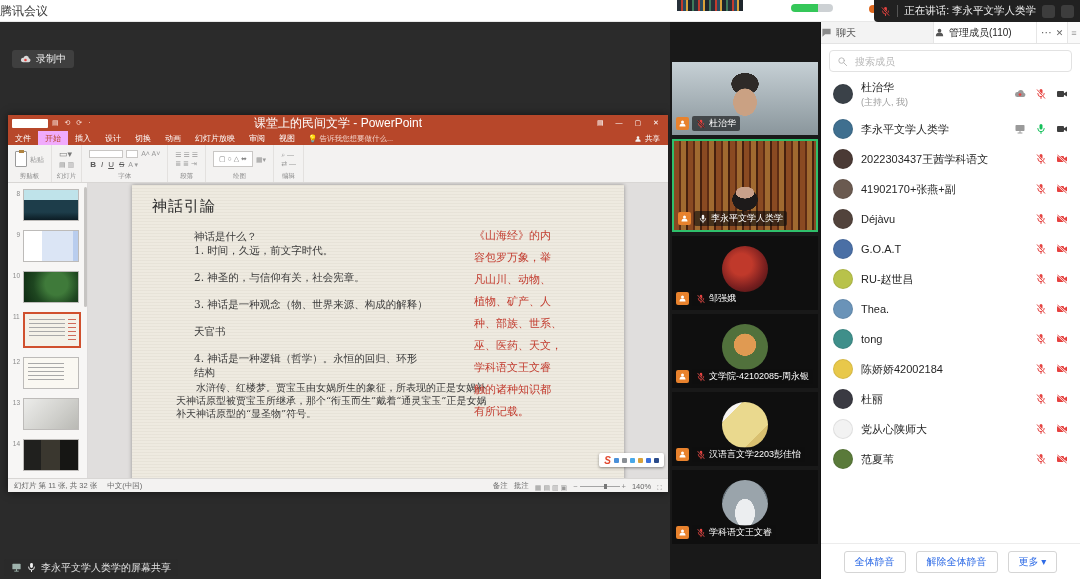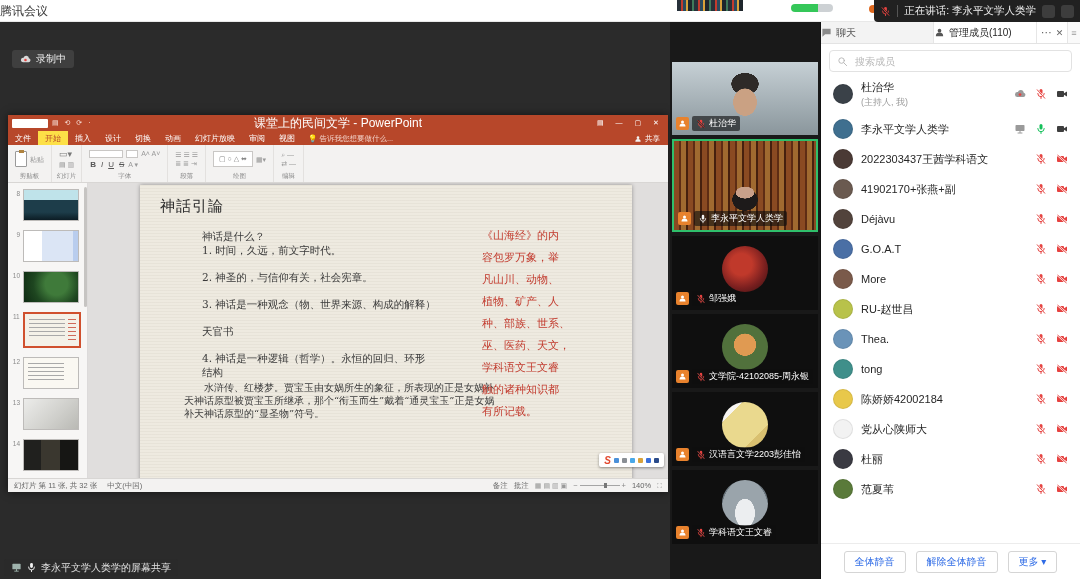--- a/index.html
+++ b/index.html
@@ -43,21 +43,21 @@
   
   .ppt{position:absolute;left:8px;top:93px;width:660px;height:377px;background:#f3f2f1;
        box-shadow:0 0 8px rgba(0,0,0,.55);display:flex;flex-direction:column;}
   .ppt-titlebar{height:16px;background:#b7472a;display:flex;align-items:center;padding:0 4px;color:#fff;flex-shrink:0;}
   .qat-box{width:36px;height:9px;background:#fff;border-radius:1px;margin-right:4px;}
   .qat-icons{font-size:7px;color:#f5d8cf;letter-spacing:2px;}
   .ppt-title{position:absolute;left:0;right:0;text-align:center;font-size:12px;color:#fff;pointer-events:none;}
   .win-controls{margin-left:auto;font-size:7px;color:#fff;letter-spacing:5px;z-index:1;}
   .ppt-tabs{height:14px;background:#b7472a;display:flex;align-items:flex-end;flex-shrink:0;position:relative;}
   .ppt-tab{font-size:8px;color:#fff;padding:2px 7px 1px;}
-  .ppt-tab.active{background:#fde047;color:#b7472a;}
+  .ppt-tab.active{background:#f0abfc;color:#b7472a;}
   .tellme{font-size:7.5px;color:#f2cfc5;padding:2px 6px 1px;}
   .ppt-share{margin-left:auto;display:flex;align-items:center;gap:3px;padding:0 8px 1px;color:#fff;font-size:7.5px;}
   .ppt-share .icon{width:8px;height:8px;}
   .ppt-ribbon{height:38px;background:#f3f2f1;border-bottom:1px solid #d8d6d4;display:flex;flex-shrink:0;}
   .grp{position:relative;border-right:1px solid #e3e1df;display:flex;align-items:center;justify-content:center;
        gap:3px;padding:1px 7px 10px;}
   .grp-label{position:absolute;bottom:1px;left:0;right:0;text-align:center;font-size:6.5px;color:#8a8a8a;}
   .glyph{color:#777;font-size:9px;line-height:1;}
   .glyph.small{font-size:7px;color:#999;}
   .paste-glyph{width:12px;height:16px;border:1px solid #9a9a9a;border-radius:1px;background:#fff;position:relative;}
@@ -86,32 +86,32 @@
   .th-text:after{content:"";position:absolute;right:3px;top:5px;width:8px;height:22px;
       background:repeating-linear-gradient(180deg,#cf6a5a 0 1px,transparent 1px 4px);}
   .th-text2{background:#faf8f2;}
   .th-sketch{background:linear-gradient(135deg,#ececea,#cfcfcb 60%,#b9b9b4);}
   .th-dark{background:linear-gradient(90deg,#20201e 0 32%,#3a372f 32% 66%,#161614 66%);}
   .thumb-scrollbar{position:absolute;right:0px;top:4px;width:3px;height:120px;background:#c6c4c2;border-radius:2px;}
   .slide-zone{flex:1;background:#e0dedd;position:relative;overflow:hidden;}
   .slide{position:absolute;left:44px;top:2px;width:492px;height:331px;
      background:#eeeae0;box-shadow:0 0 4px rgba(0,0,0,.35);
      background-image:repeating-linear-gradient(0deg,rgba(120,110,90,.06) 0 1px,transparent 1px 3px);
-     font-family:"DejaVu Serif","Liberation Serif",serif;margin-left:8px;}
+     font-family:"DejaVu Serif","Liberation Serif",serif;}
   .slide-title{position:absolute;left:20px;top:12px;font-size:15px;color:#2b2b2b;letter-spacing:1px;}
   .slide-body{position:absolute;left:62px;top:44px;width:300px;font-size:10.5px;color:#3a3a3a;line-height:14px;}
   .slide-body .line{margin-bottom:0;}
   .slide-body .line.gap{margin-top:13px;}
   .slide-paragraph{position:absolute;left:44px;top:196px;width:316px;font-size:10px;color:#3a3a3a;
      line-height:13px;text-indent:2em;}
   .slide-red{position:absolute;left:342px;top:40px;width:140px;font-size:11px;color:#c23b2e;line-height:22px;}
   .slide-red div{white-space:nowrap;}
   .ppt-status{height:14px;background:#f3f2f1;border-top:1px solid #d8d6d4;display:flex;align-items:center;
      padding:0 6px;font-size:7.5px;color:#666;gap:10px;flex-shrink:0;}
-  .status-right{margin-left:auto;display:flex;align-items:center;gap:6px;}
+  .status-right{margin-left:auto;display:flex;align-items:flex-end;gap:6px;}
   .zoom-slider{display:flex;align-items:center;gap:2px;color:#888;}
   .zoom-track{width:40px;height:1px;background:#a5a5a5;position:relative;}
   .zoom-thumb{position:absolute;left:60%;top:-2px;width:3px;height:5px;background:#777;}
   
   .sogou{position:absolute;right:6px;bottom:112px;height:14px;background:#ffffff;border-radius:2px;
      box-shadow:0 1px 3px rgba(0,0,0,.4);display:flex;align-items:center;gap:3px;padding:0 5px;}
   .sogou-logo{color:#e2492f;font-weight:bold;font-size:10px;font-style:italic;}
   .sogou-dots{display:flex;gap:3px;}
   .sogou-dots span{width:5px;height:5px;border-radius:1px;display:inline-block;}
   
@@ -769,46 +769,20 @@
               <svg viewBox="0 0 24 24">
                 <rect class="f" x="2" y="6" width="14" height="12" rx="2"></rect>
                 <path class="f" d="M16 10.5 22 7v10l-6-3.5z"></path>
                 <line class="slash-bg" x1="3" y1="4" x2="21" y2="20"></line>
                 <line class="slash" x1="3" y1="4" x2="21" y2="20"></line>
               </svg>
             </span>
           </span>
   </div>
 
-  <div class="member-row">
-    <span class="m-avatar" style="background: rgb(122, 90, 74);"></span>
-    <span class="m-names">
-      <span class="m-name">More</span>
-
-    </span>
-    <span class="m-icons">
-            <span class="icon ic-red muted">
-              <svg viewBox="0 0 24 24">
-                <rect class="f" x="9" y="2" width="6" height="11" rx="3"></rect>
-                <path class="s" d="M5.5 11a6.5 6.5 0 0 0 13 0"></path>
-                <line class="s" x1="12" y1="17.5" x2="12" y2="21"></line>
-                <line class="slash-bg" x1="4" y1="3" x2="20" y2="21"></line>
-                <line class="slash" x1="4" y1="3" x2="20" y2="21"></line>
-              </svg>
-            </span>
-            <span class="icon ic-red muted">
-              <svg viewBox="0 0 24 24">
-                <rect class="f" x="2" y="6" width="14" height="12" rx="2"></rect>
-                <path class="f" d="M16 10.5 22 7v10l-6-3.5z"></path>
-                <line class="slash-bg" x1="3" y1="4" x2="21" y2="20"></line>
-                <line class="slash" x1="3" y1="4" x2="21" y2="20"></line>
-              </svg>
-            </span>
-          </span>
-  </div>
 
   <div class="member-row">
     <span class="m-avatar" style="background: rgb(184, 194, 74);"></span>
     <span class="m-names">
       <span class="m-name">RU-赵世昌</span>
 
     </span>
     <span class="m-icons">
             <span class="icon ic-red muted">
               <svg viewBox="0 0 24 24">
@@ -906,50 +880,50 @@
                 <rect class="f" x="2" y="6" width="14" height="12" rx="2"></rect>
                 <path class="f" d="M16 10.5 22 7v10l-6-3.5z"></path>
                 <line class="slash-bg" x1="3" y1="4" x2="21" y2="20"></line>
                 <line class="slash" x1="3" y1="4" x2="21" y2="20"></line>
               </svg>
             </span>
           </span>
   </div>
 
   <div class="member-row">
+    <span class="m-avatar" style="background: rgb(58, 58, 66);"></span>
+    <span class="m-names">
+      <span class="m-name">杜丽</span>
+
+    </span>
+    <span class="m-icons">
+            <span class="icon ic-red muted">
+              <svg viewBox="0 0 24 24">
+                <rect class="f" x="9" y="2" width="6" height="11" rx="3"></rect>
+                <path class="s" d="M5.5 11a6.5 6.5 0 0 0 13 0"></path>
+                <line class="s" x1="12" y1="17.5" x2="12" y2="21"></line>
+                <line class="slash-bg" x1="4" y1="3" x2="20" y2="21"></line>
+                <line class="slash" x1="4" y1="3" x2="20" y2="21"></line>
+              </svg>
+            </span>
+            <span class="icon ic-red muted">
+              <svg viewBox="0 0 24 24">
+                <rect class="f" x="2" y="6" width="14" height="12" rx="2"></rect>
+                <path class="f" d="M16 10.5 22 7v10l-6-3.5z"></path>
+                <line class="slash-bg" x1="3" y1="4" x2="21" y2="20"></line>
+                <line class="slash" x1="3" y1="4" x2="21" y2="20"></line>
+              </svg>
+            </span>
+          </span>
+  </div>
+
+  <div class="member-row">
     <span class="m-avatar" style="background: rgb(242, 242, 242);"></span>
     <span class="m-names">
       <span class="m-name">党从心陕师大</span>
-
-    </span>
-    <span class="m-icons">
-            <span class="icon ic-red muted">
-              <svg viewBox="0 0 24 24">
-                <rect class="f" x="9" y="2" width="6" height="11" rx="3"></rect>
-                <path class="s" d="M5.5 11a6.5 6.5 0 0 0 13 0"></path>
-                <line class="s" x1="12" y1="17.5" x2="12" y2="21"></line>
-                <line class="slash-bg" x1="4" y1="3" x2="20" y2="21"></line>
-                <line class="slash" x1="4" y1="3" x2="20" y2="21"></line>
-              </svg>
-            </span>
-            <span class="icon ic-red muted">
-              <svg viewBox="0 0 24 24">
-                <rect class="f" x="2" y="6" width="14" height="12" rx="2"></rect>
-                <path class="f" d="M16 10.5 22 7v10l-6-3.5z"></path>
-                <line class="slash-bg" x1="3" y1="4" x2="21" y2="20"></line>
-                <line class="slash" x1="3" y1="4" x2="21" y2="20"></line>
-              </svg>
-            </span>
-          </span>
-  </div>
-
-  <div class="member-row">
-    <span class="m-avatar" style="background: rgb(58, 58, 66);"></span>
-    <span class="m-names">
-      <span class="m-name">杜丽</span>
 
     </span>
     <span class="m-icons">
             <span class="icon ic-red muted">
               <svg viewBox="0 0 24 24">
                 <rect class="f" x="9" y="2" width="6" height="11" rx="3"></rect>
                 <path class="s" d="M5.5 11a6.5 6.5 0 0 0 13 0"></path>
                 <line class="s" x1="12" y1="17.5" x2="12" y2="21"></line>
                 <line class="slash-bg" x1="4" y1="3" x2="20" y2="21"></line>
                 <line class="slash" x1="4" y1="3" x2="20" y2="21"></line>

